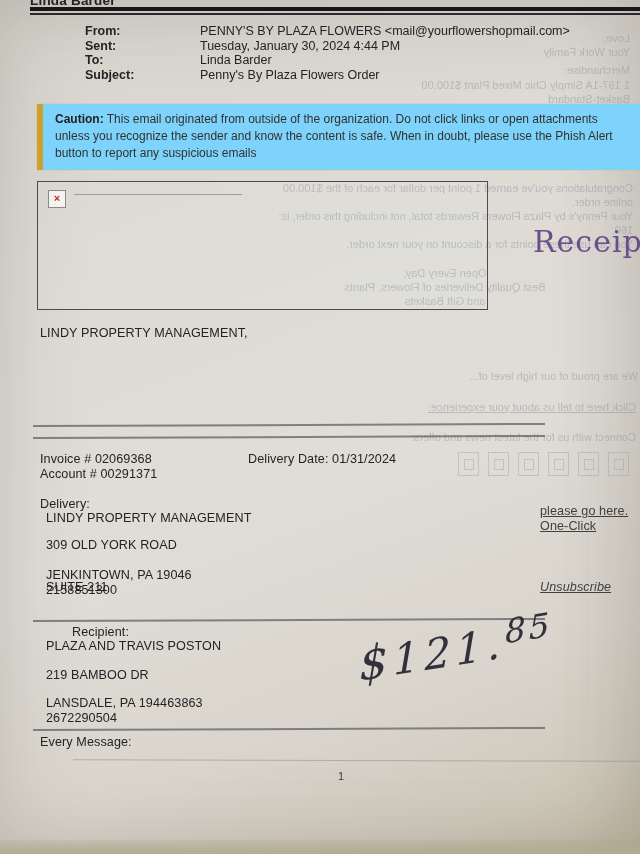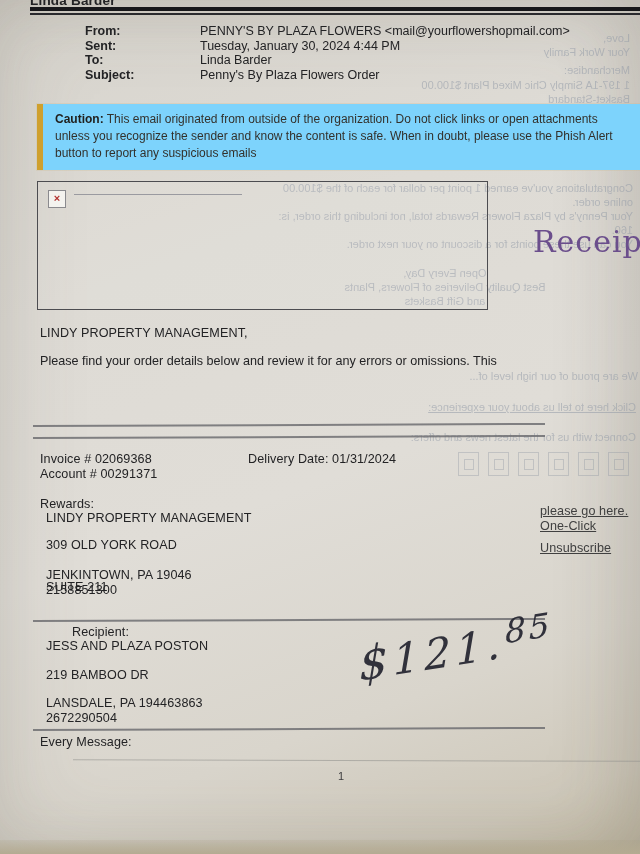--- a/index.html
+++ b/index.html
@@ -134,45 +134,44 @@
 
 <div class="img-frame">
   <div class="img-x-box">×</div>
   <div class="img-alt-line"></div>
 </div>
 
 <div class="t receipt-word" style="color:#6b4e8c;">Receipt</div>
 
 <div class="t body-txt" style="left:40px;top:326px;">LINDY PROPERTY MANAGEMENT,</div>
 <div class="para">
-  <div>Please find your order details below and review it for any errors or omissions. This</div>
 </div>
 
 <div class="rule" style="top:424px;transform:rotate(-.25deg);"></div>
 <div class="rule" style="top:436px;transform:rotate(-.25deg);"></div>
 
 <div class="t body-txt" style="left:40px;top:452px;">Invoice # 02069368</div>
 <div class="t body-txt" style="left:40px;top:467px;">Account # 00291371</div>
 <div class="t body-txt" style="left:248px;top:452px;"><span>Delivery Date:</span>&nbsp;<span>01/31/2024</span></div>
 
-<div class="t body-txt" style="left:40px;top:497px;">Rewards:</div>
+<div class="t body-txt" style="left:40px;top:497px;">Delivery:</div>
 <div class="t body-txt" style="left:46px;top:511px;">LINDY PROPERTY MANAGEMENT</div>
 <div class="t body-txt" style="left:46px;top:538px;">309 OLD YORK ROAD</div>
 <div class="t body-txt" style="left:46px;top:553px;margin-top:27px;">SUITE 211</div>
 <div class="t body-txt" style="left:46px;top:568px;">JENKINTOWN, PA 19046</div>
 <div class="t body-txt" style="left:46px;top:583px;">2158851300</div>
 
 <div class="t body-txt link" style="left:540px;top:504px;">please go here.</div>
 <div class="t body-txt link" style="left:540px;top:519px;">One-Click</div>
-<div class="t body-txt link" style="left:540px;top:541px;">Unsubscribe</div>
+<div class="t body-txt link" style="left:540px;top:580px;font-style:italic;">Unsubscribe</div>
 
 <div class="rule" style="top:619px;transform:rotate(-.25deg);"></div>
 
 <div class="t body-txt" style="left:40px;top:625px;margin-left:32px;">Recipient:</div>
-<div class="t body-txt" style="left:46px;top:639px;">JESS AND PLAZA POSTON</div>
+<div class="t body-txt" style="left:46px;top:639px;">PLAZA AND TRAVIS POSTON</div>
 <div class="t body-txt" style="left:46px;top:668px;">219 BAMBOO DR</div>
 <div class="t body-txt" style="left:46px;top:696px;">LANSDALE, PA 194463863</div>
 <div class="t body-txt" style="left:46px;top:711px;">2672290504</div>
 
 <div class="handwriting"><span class="hw-symbol">$</span><span class="hw-main">121.</span><span class="hw-cents">85</span></div>
 
 <div class="rule" style="top:728px;transform:rotate(-.25deg);"></div>
 
 <div class="t body-txt" style="left:40px;top:735px;">Every Message:</div>
 

